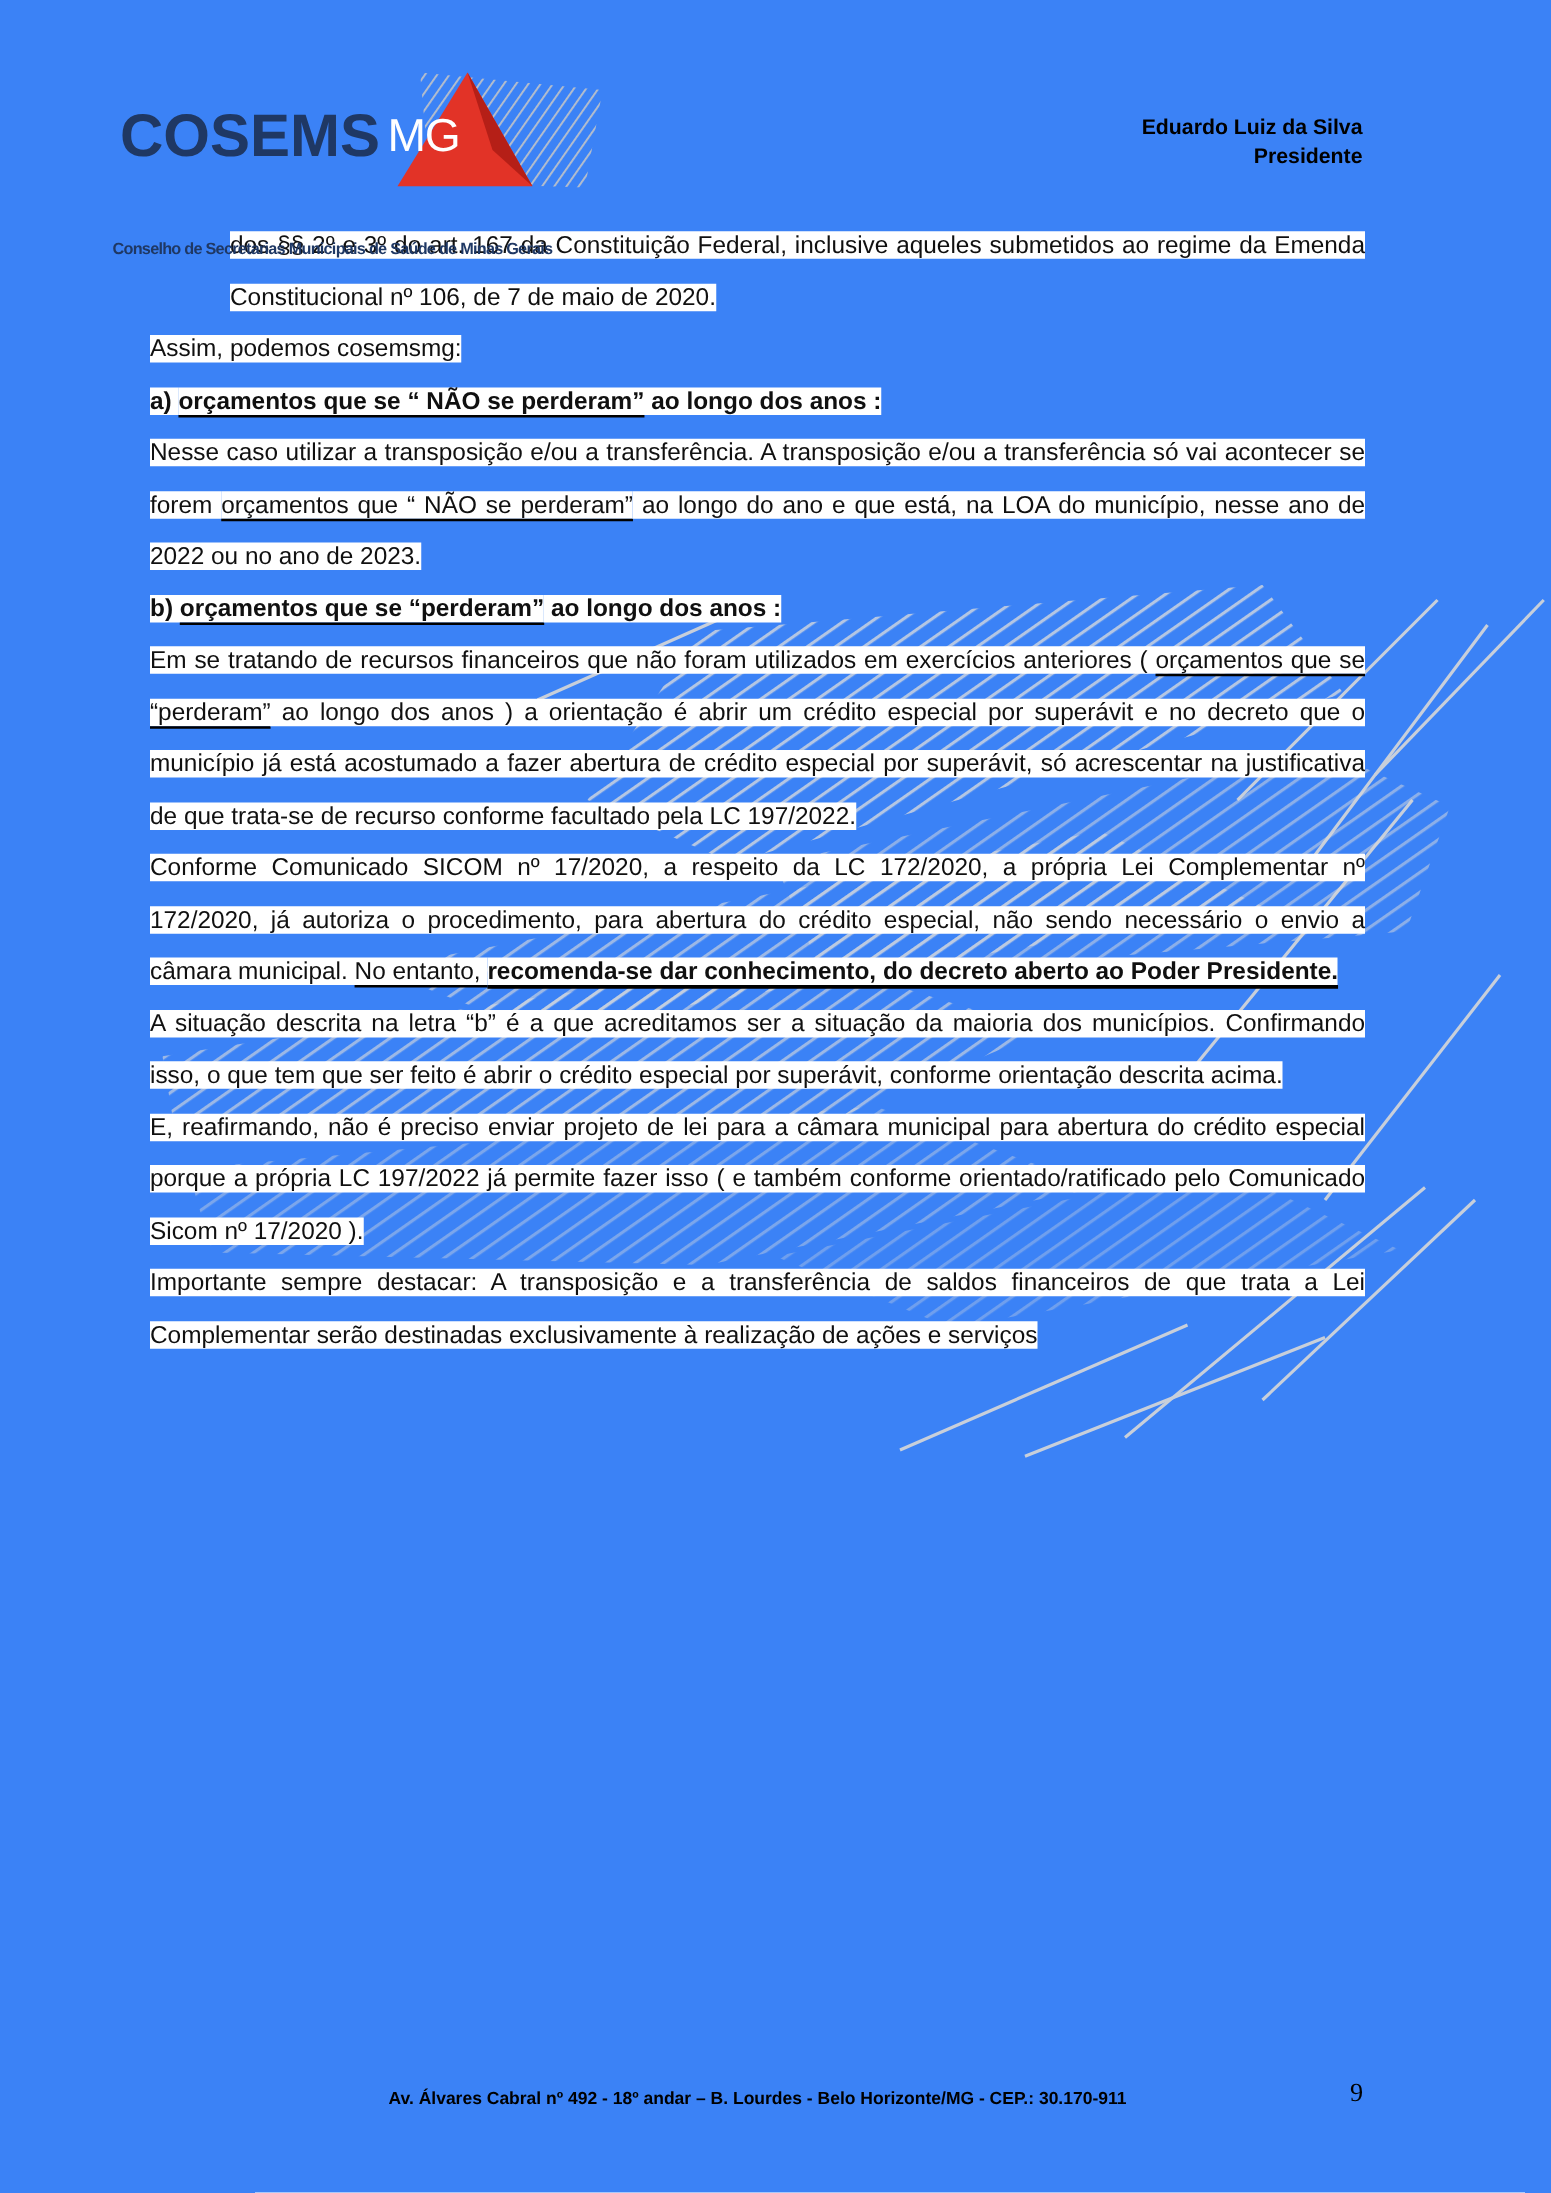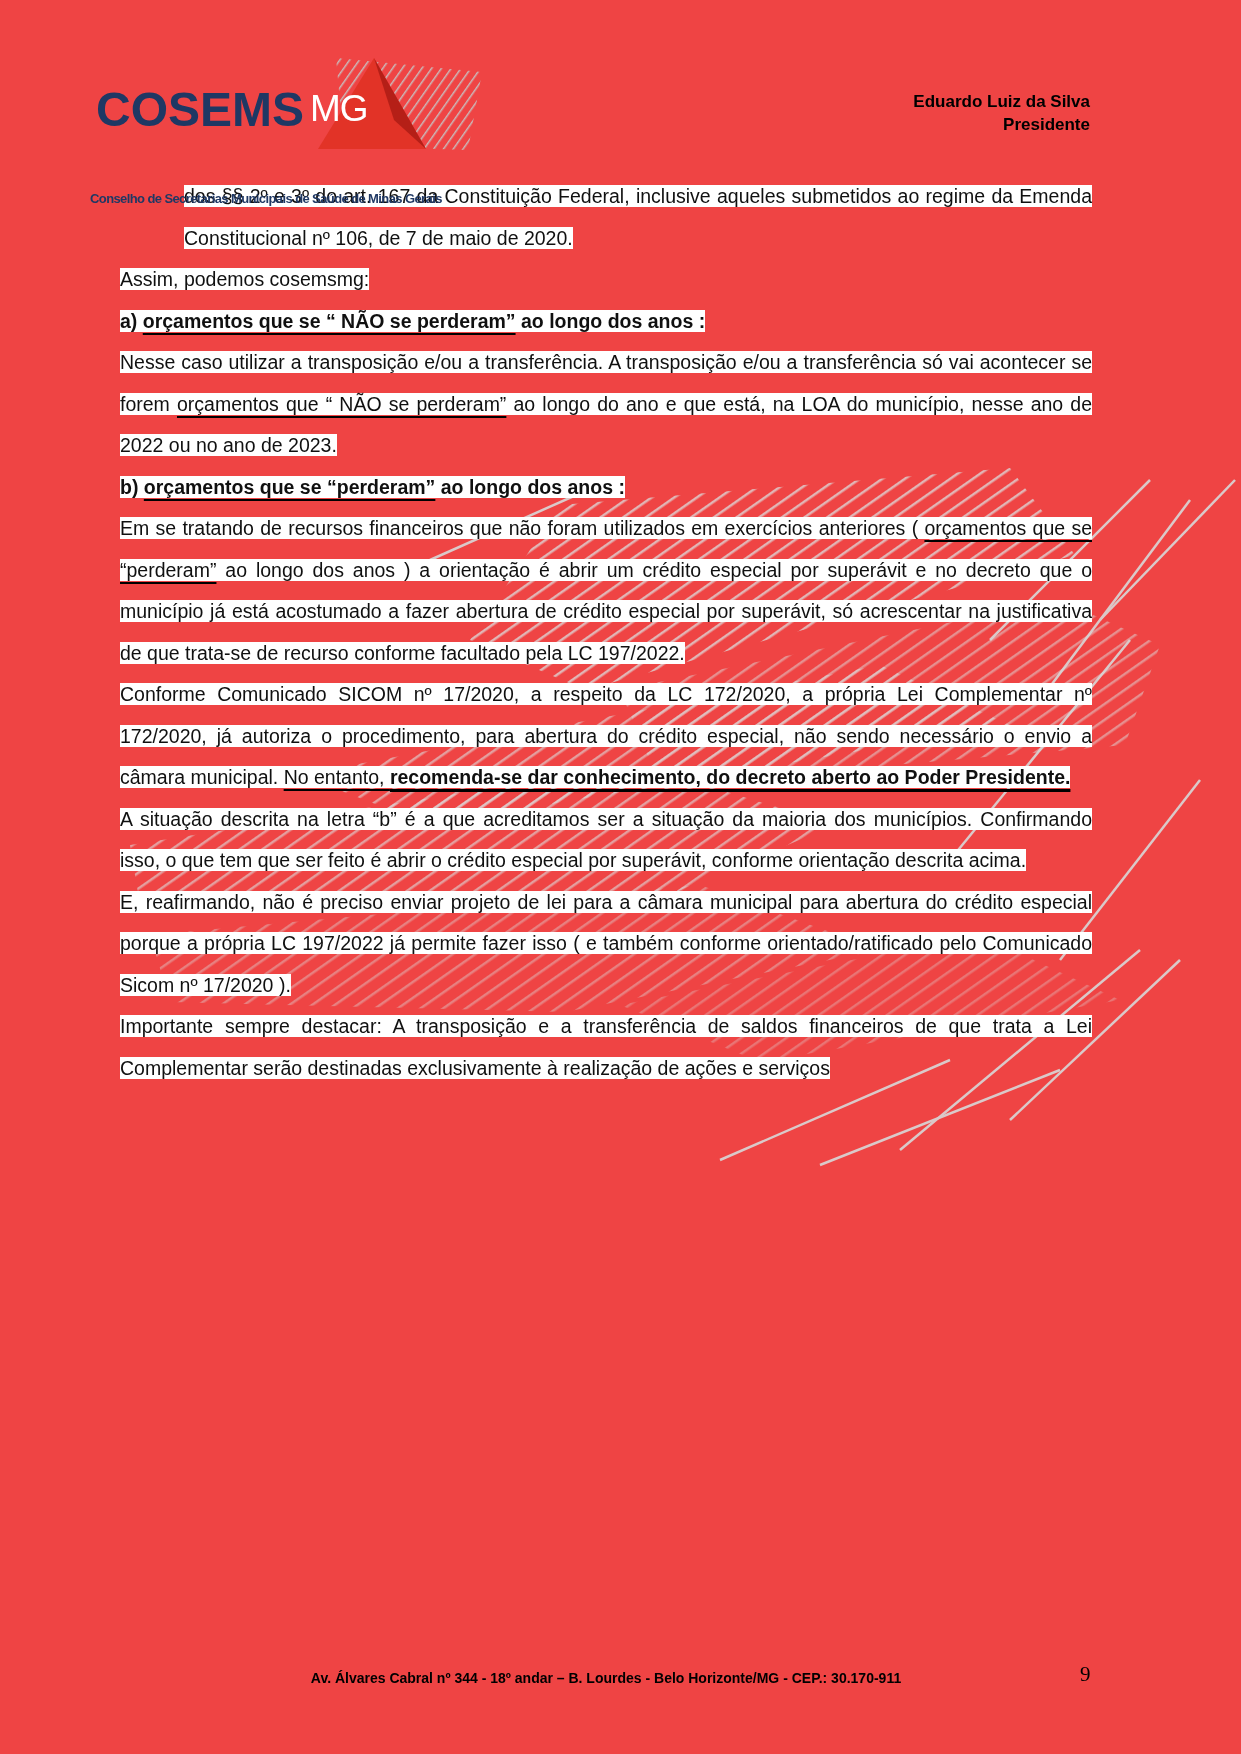--- a/index.html
+++ b/index.html
@@ -1,17 +1,17 @@
 <!DOCTYPE html>
 <html lang="pt"><head>
 <meta charset="utf-8">
 <style>
   html,body { margin:0; padding:0; background:#ffffff; }
   .page {
-    position:relative; width:1241px; height:1754px; background:#ef4444;
+    position:relative; width:1241px; height:1754px; background:#3b82f6;
     overflow:hidden; font-family:"Liberation Sans", sans-serif; color:#101010;
   }
   
   .wm { position:absolute; left:0; top:0; z-index:0; }
   
   .logo { position:absolute; left:80px; top:56px; width:420px; height:115px; z-index:2; }
   .brand {
     position:absolute; left:16px; top:26px; font-size:48px; font-weight:800;
     color:#1f3864; letter-spacing:0px; white-space:nowrap;
   }
@@ -123,17 +123,17 @@
 
     <p class="para"><span class="t">A situação descrita na letra “b” é a que acreditamos ser a situação da maioria dos municípios. Confirmando isso, o que tem que ser feito é abrir o crédito especial por superávit, conforme orientação descrita acima.</span></p>
 
     <p class="para"><span class="t">E, reafirmando, não é preciso enviar projeto de lei para a câmara municipal para abertura do crédito especial porque a própria LC 197/2022 já permite fazer isso ( e também conforme orientado/ratificado pelo Comunicado Sicom nº 17/2020 ).</span></p>
 
     <p class="para"><span class="t">Importante sempre destacar:  A transposição e a transferência de saldos financeiros de que trata a Lei Complementar serão destinadas exclusivamente à realização de ações e serviços</span></p>
 
   </div>
 
   <div class="footer">
-    <div>Av. Álvares Cabral nº 344 - 18º andar – B. Lourdes - Belo Horizonte/MG - CEP.: 30.170-911</div>
+    <div>Av. Álvares Cabral nº 492 - 18º andar – B. Lourdes - Belo Horizonte/MG - CEP.: 30.170-911</div>
   </div>
   <div class="pagenum">9</div>
 
 </div>
 
 </body></html>

